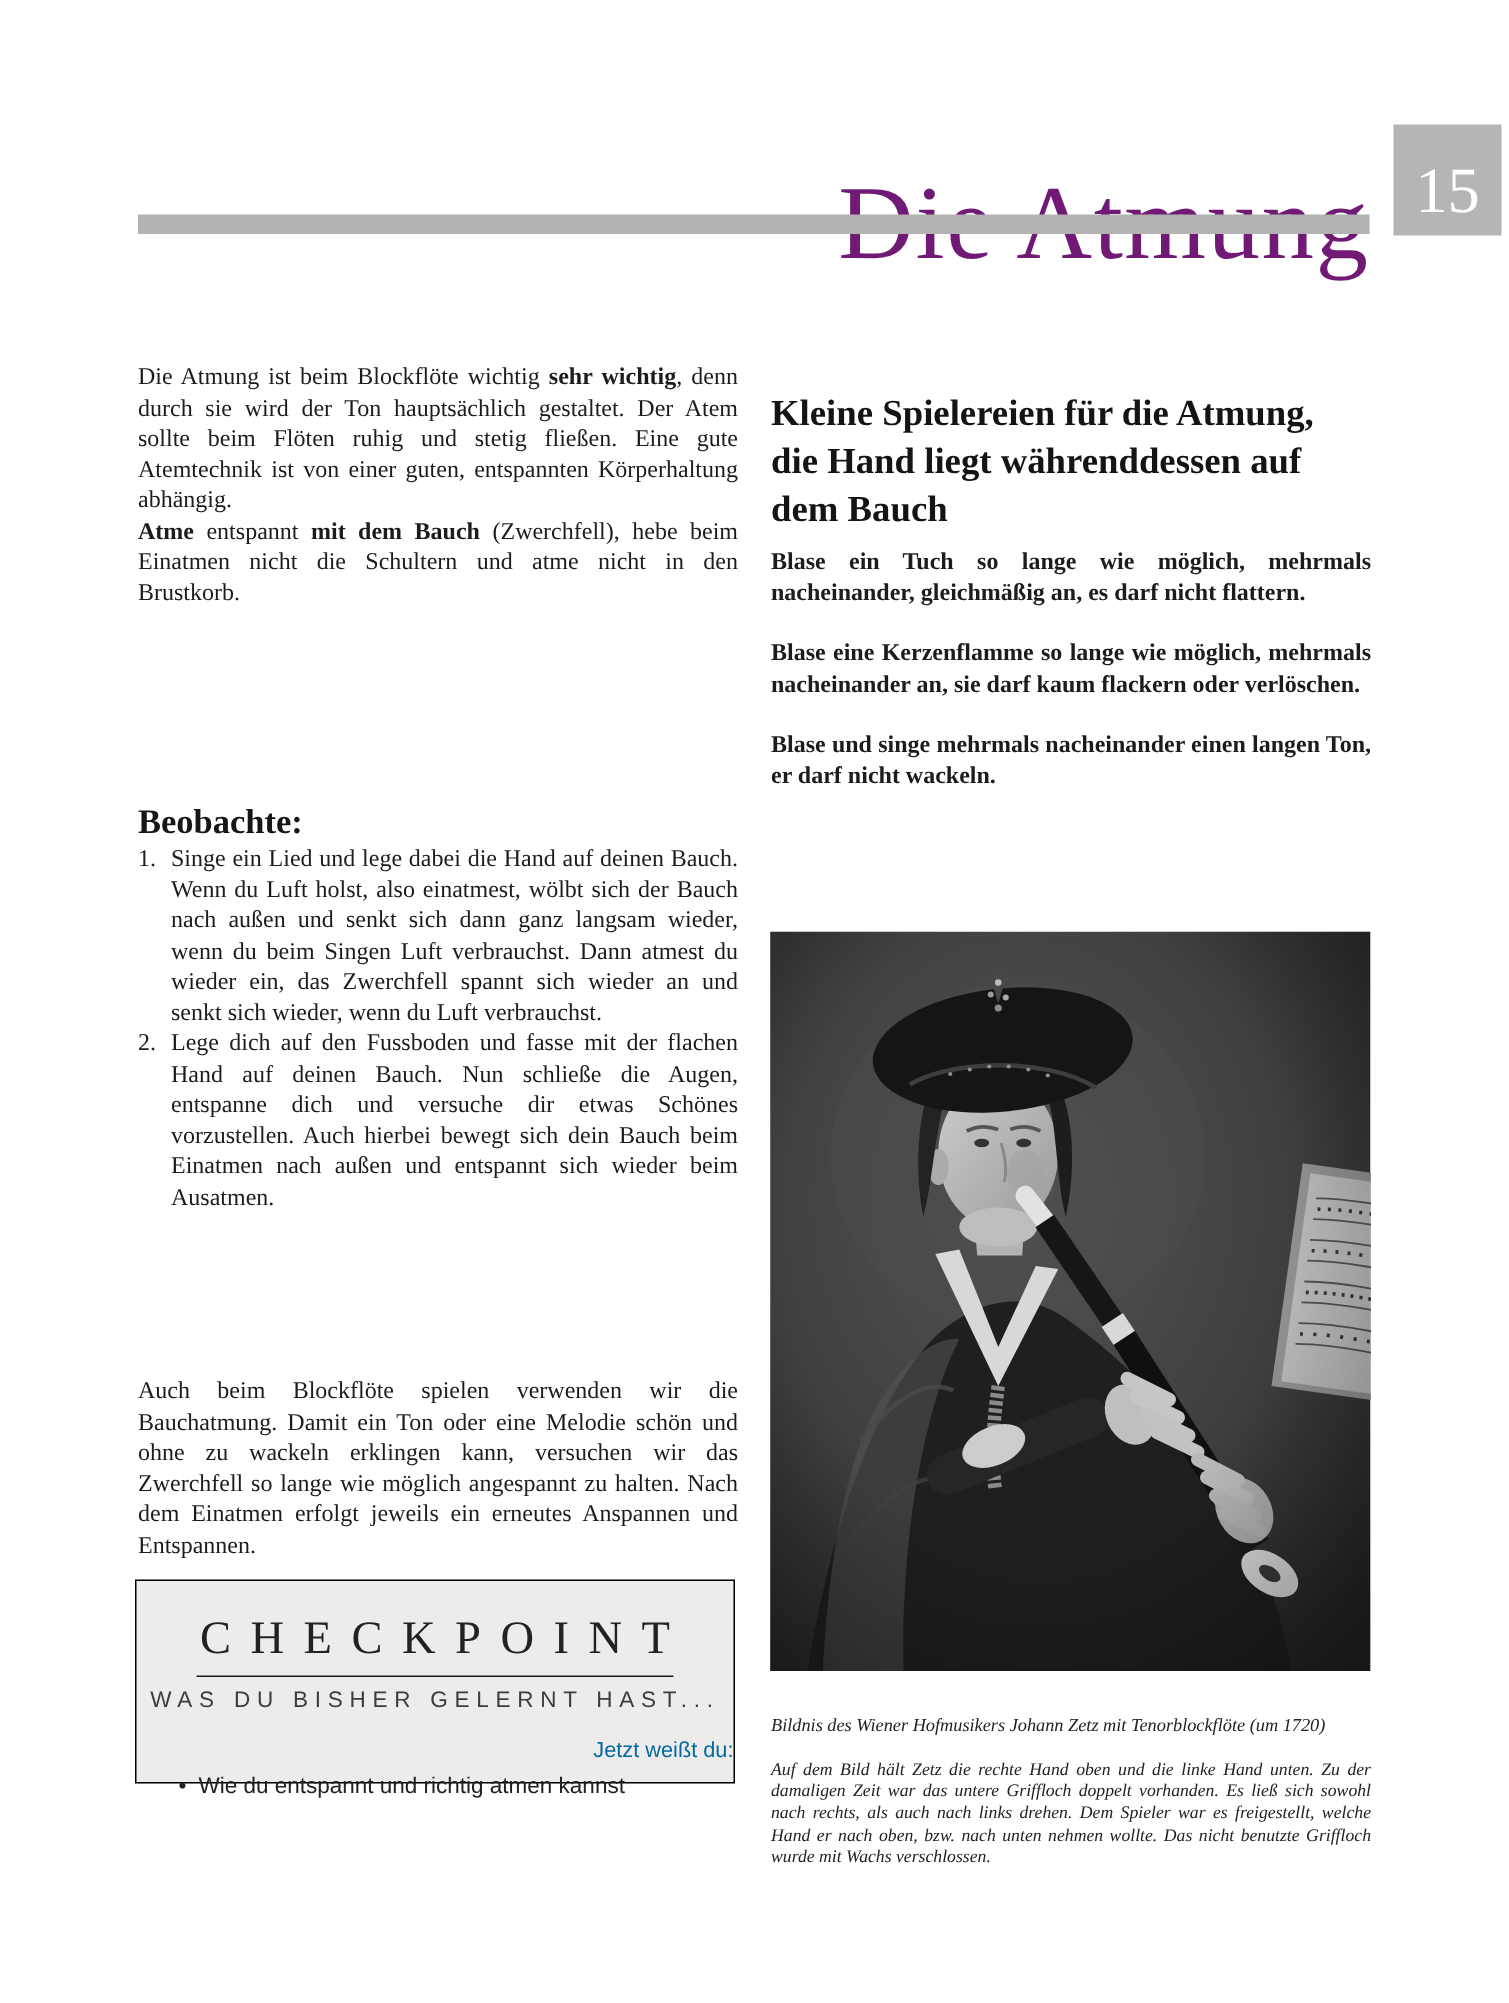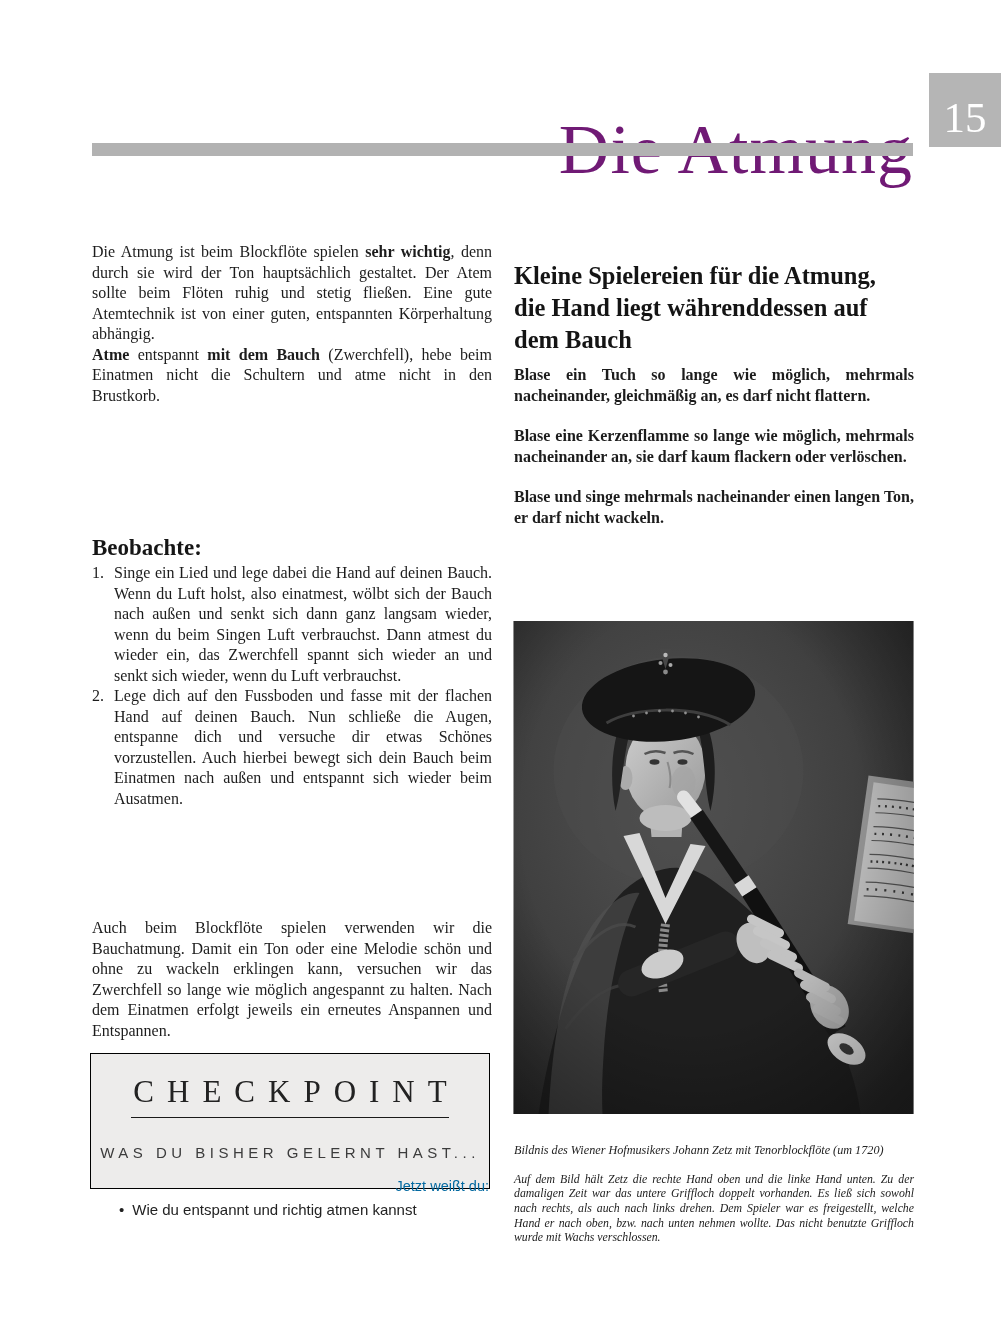--- a/index.html
+++ b/index.html
@@ -2,21 +2,21 @@
 <html lang="de"><head>
 <meta charset="utf-8">
 <style>
   html,body{margin:0;padding:0;background:#ffffff;}
   .page{position:relative;width:1006px;height:1335px;background:#ffffff;overflow:hidden;
         font-family:"Liberation Serif",serif;color:#1c1c1c;}
 
   
   .title{position:absolute;left:92px;top:64px;width:821px;text-align:right;
          font-size:70px;line-height:1.1;font-weight:400;color:#701a75;letter-spacing:1px;}
-  .pagenum{position:absolute;left:929px;top:73px;width:72px;height:74px;background:#b5b5b5;
+  .pagenum{position:absolute;left:929px;top:83px;width:72px;height:74px;background:#b5b5b5;
            color:#ffffff;font-size:43px;display:flex;align-items:flex-end;justify-content:center;
            padding-bottom:5px;box-sizing:border-box;}
   .hrule{position:absolute;left:92px;top:143px;width:821px;height:13px;background:#b2b2b2;}
 
   
   .body-text{font-size:16px;line-height:20.5px;text-align:justify;}
   .body-text p{margin:0;}
   strong{font-weight:bold;}
   .intro{position:absolute;left:92px;top:242px;width:400px;}
   .observe-h{position:absolute;left:92px;top:516px;font-size:23px;color:#161616;}
@@ -24,21 +24,21 @@
   .o-item{display:flex;}
   .o-num{width:22px;flex:none;}
   .o-txt{flex:1;text-align:justify;}
   .closing{position:absolute;left:92px;top:902px;width:400px;}
 
   
   .checkpoint{position:absolute;left:90px;top:1053px;width:400px;height:136px;
               background:#edeceb;border:1px solid #000;box-sizing:border-box;text-align:center;}
   .cp-title{margin:20px 0 0 0;font-size:31px;font-weight:400;letter-spacing:13px;text-indent:13px;color:#222;}
   .cp-rule{width:318px;height:1px;background:#1a1a1a;margin:7px auto 0;}
-  .cp-sub{margin-top:26px;font-family:"Liberation Sans",sans-serif;font-size:15px;
+  .cp-sub{margin-top:7px;font-family:"Liberation Sans",sans-serif;font-size:15px;
           letter-spacing:4.5px;color:#3c3c3c;}
   .cp-lead{text-align:right;margin:17px 0 0 22px;font-family:Liberation Sans, sans-serif;
            font-size:14.5px;color:#0369a1;}
   .cp-item{text-align:left;margin:7px 0 0 28px;font-family:"Liberation Sans",sans-serif;
            font-size:15px;color:#222;}
   .cp-bullet{margin-right:8px;}
 
   
   .spiel-h{position:absolute;left:514px;top:240px;width:386px;font-size:24.5px;line-height:32px;color:#141414;}
   .spiel-ps{position:absolute;left:514px;top:365px;width:400px;font-weight:bold;}
@@ -53,21 +53,21 @@
 
 <div class="page">
 
   <h1 class="title">Die Atmung</h1>
   <div class="pagenum">
     <span>15</span>
   </div>
   <div class="hrule"></div>
 
   <div class="intro body-text">
-    <p><span>Die Atmung ist beim Blockflöte spielen </span><strong>sehr wichtig</strong><span>, denn durch sie wird der Ton hauptsächlich gestaltet. Der Atem sollte beim Flöten ruhig und stetig fließen. Eine gute Atemtechnik ist von einer guten, entspannten Körperhaltung abhängig.</span></p>
+    <p><span>Die Atmung ist beim Blockflöte wichtig </span><strong>sehr wichtig</strong><span>, denn durch sie wird der Ton hauptsächlich gestaltet. Der Atem sollte beim Flöten ruhig und stetig fließen. Eine gute Atemtechnik ist von einer guten, entspannten Körperhaltung abhängig.</span></p>
     <p><strong>Atme</strong><span> entspannt </span><strong>mit dem Bauch</strong><span> (Zwerchfell), hebe beim Einatmen nicht die Schultern und atme nicht in den Brustkorb.</span></p>
   </div>
 
   <h2 class="observe-h">Beobachte:</h2>
   <div class="observe-list body-text">
     <div class="o-item">
       <span class="o-num">1.</span>
       <span class="o-txt">Singe ein Lied und lege dabei die Hand auf deinen Bauch. Wenn du Luft holst, also einatmest, wölbt sich der Bauch nach außen und senkt sich dann ganz langsam wieder, wenn du beim Singen Luft verbrauchst. Dann atmest du wieder ein, das Zwerchfell spannt sich wieder an und senkt sich wieder, wenn du Luft verbrauchst.</span>
     </div>
     <div class="o-item">

